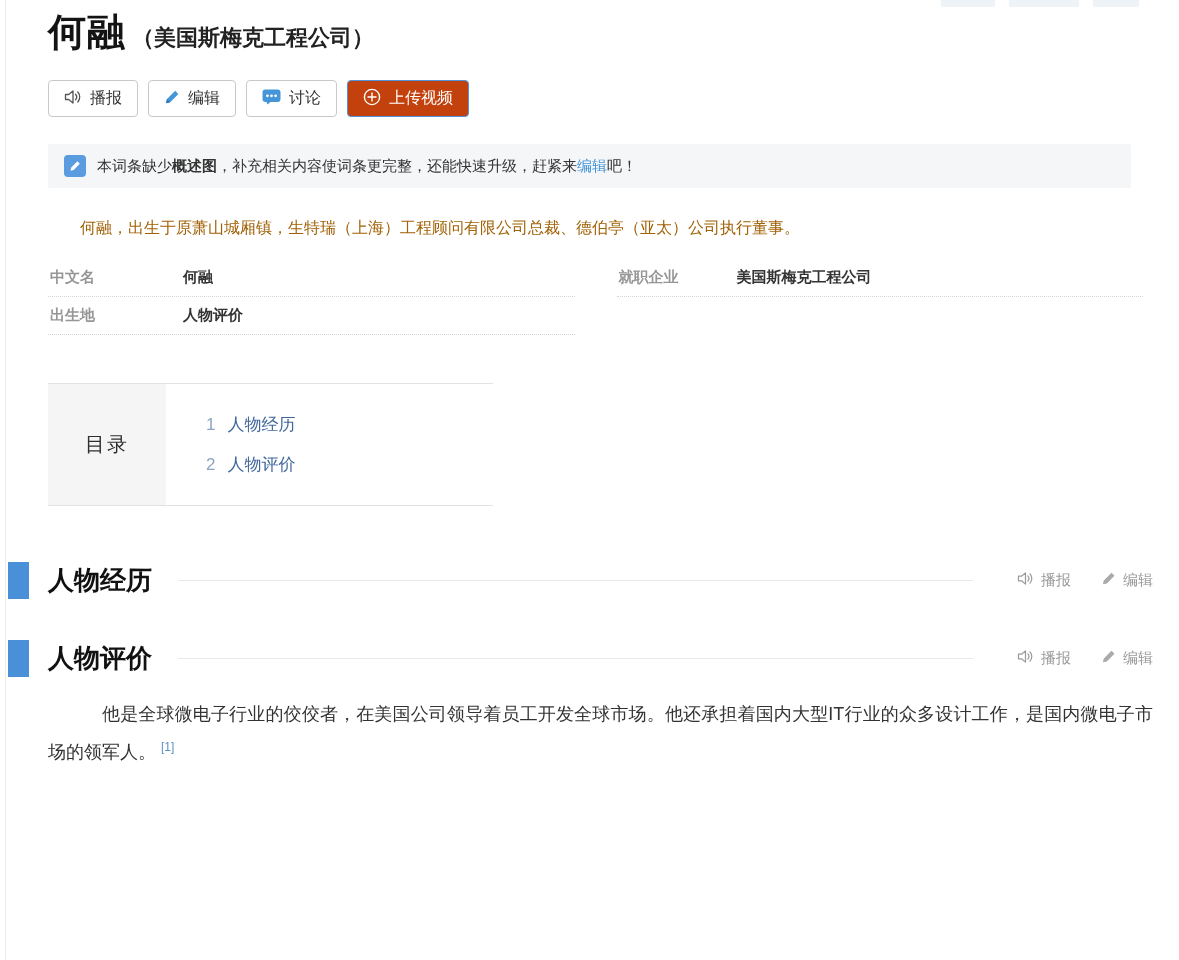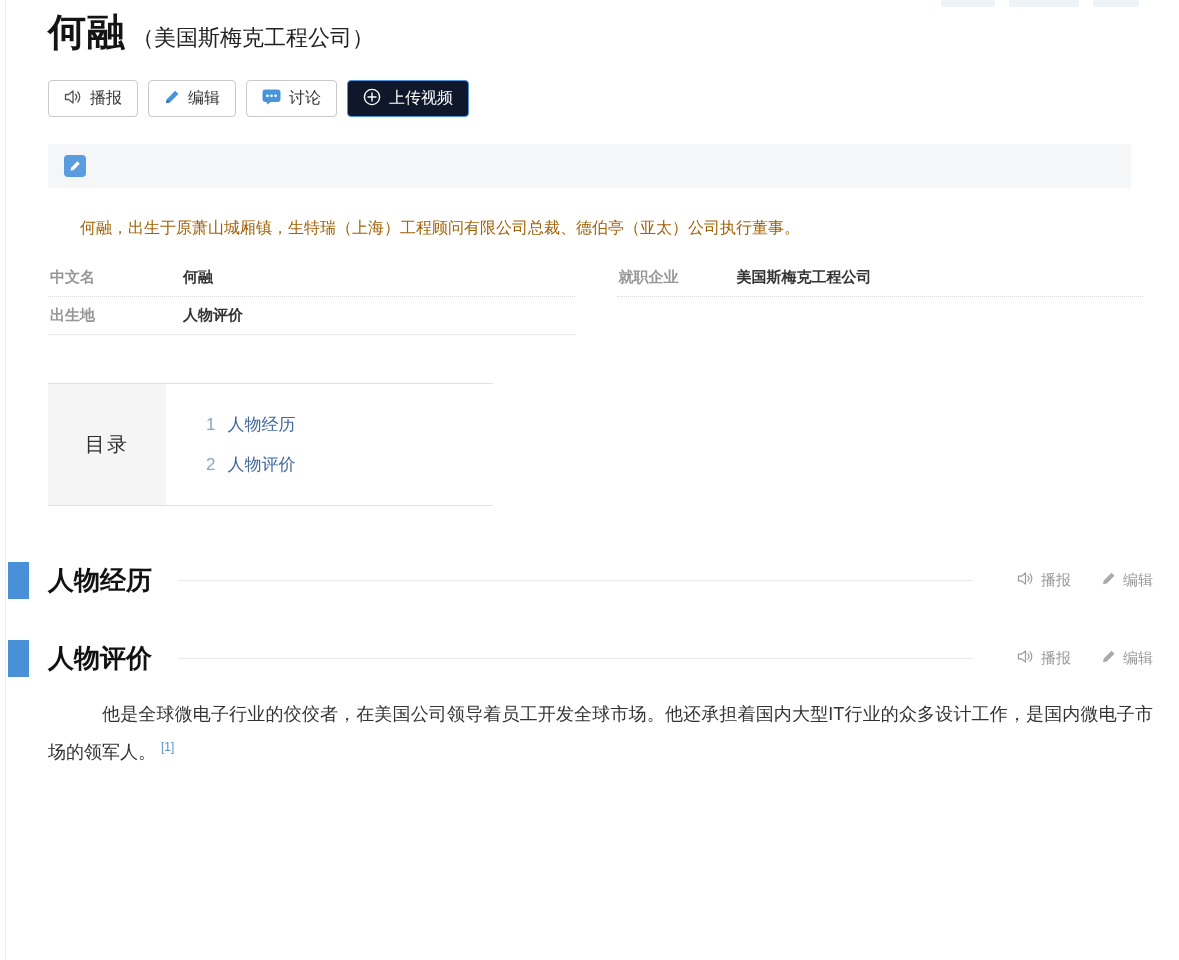--- a/index.html
+++ b/index.html
@@ -8,28 +8,28 @@
     font-family:"Liberation Sans","DejaVu Sans",sans-serif;
     color:#333;
   }
   .left-edge-line{position:absolute;left:5px;top:0;bottom:0;width:1px;background:#ededed;}
   .top-remnant{position:absolute;top:0;right:40px;height:7px;display:flex;gap:14px;align-items:flex-start;overflow:hidden;}
   .top-remnant span{display:inline-block;height:7px;border-radius:0 0 2px 2px;background:#eef3f7;}
   .page{padding:6px 24px 0 48px;}
 
   
   h1{margin:0;font-size:38px;line-height:52px;font-weight:bold;color:#141414;letter-spacing:1px;}
-  .subtitle{font-size:22px;font-weight:400;color:#222;margin-left:6px;letter-spacing:0;}
+  .subtitle{font-size:22px;font-weight:700;color:#222;margin-left:6px;letter-spacing:0;}
   .btn-row{margin-top:16px;display:flex;gap:10px;}
   .btn{
     display:inline-flex;align-items:center;gap:8px;height:37px;padding:0 15px;
     background:#fff;border:1px solid #c9c9c9;border-radius:4px;
     font-size:16px;color:#333;cursor:pointer;font-family:inherit;
   }
-  .btn.primary{background:#0f172a;border-color:#4e95dd;color:#fff;}
+  .btn.primary{background:#c2410c;border-color:#4e95dd;color:#fff;}
   .btn svg{flex:none;}
 
   
   .notice{
     margin-top:27px;margin-right:24px;background:#f5f6f7;border-radius:2px;
     padding:11px 16px;display:flex;align-items:center;gap:11px;font-size:15px;color:#333;
   }
   .notice-ic{
     flex:none;width:22px;height:22px;border-radius:4px;background:#5b9be0;
     display:flex;align-items:center;justify-content:center;
@@ -123,20 +123,21 @@
       <span>上传视频</span>
     </button>
   </div>
 
   <div class="notice">
     <span class="notice-ic">
         <svg width="12" height="12" viewBox="0 0 16 16">
           <path d="M2 14.2l1-4.2 8.2-8.2 3.2 3.2L6.2 13.2z" fill="#fff"></path>
         </svg>
       </span>
+    <span><span>本词条缺少</span><b>概述图</b><span>，补充相关内容使词条更完整，还能快速升级，赶紧来</span><a class="link">编辑</a><span>吧！</span></span>
   </div>
 
   <p class="summary">何融，出生于原萧山城厢镇，生特瑞（上海）工程顾问有限公司总裁、德伯亭（亚太）公司执行董事。</p>
 
   <div class="infobox">
     <div class="col-left">
       <div class="info-row">
         <span class="info-label">中文名</span>
         <span class="info-value">何融</span>
       </div>

